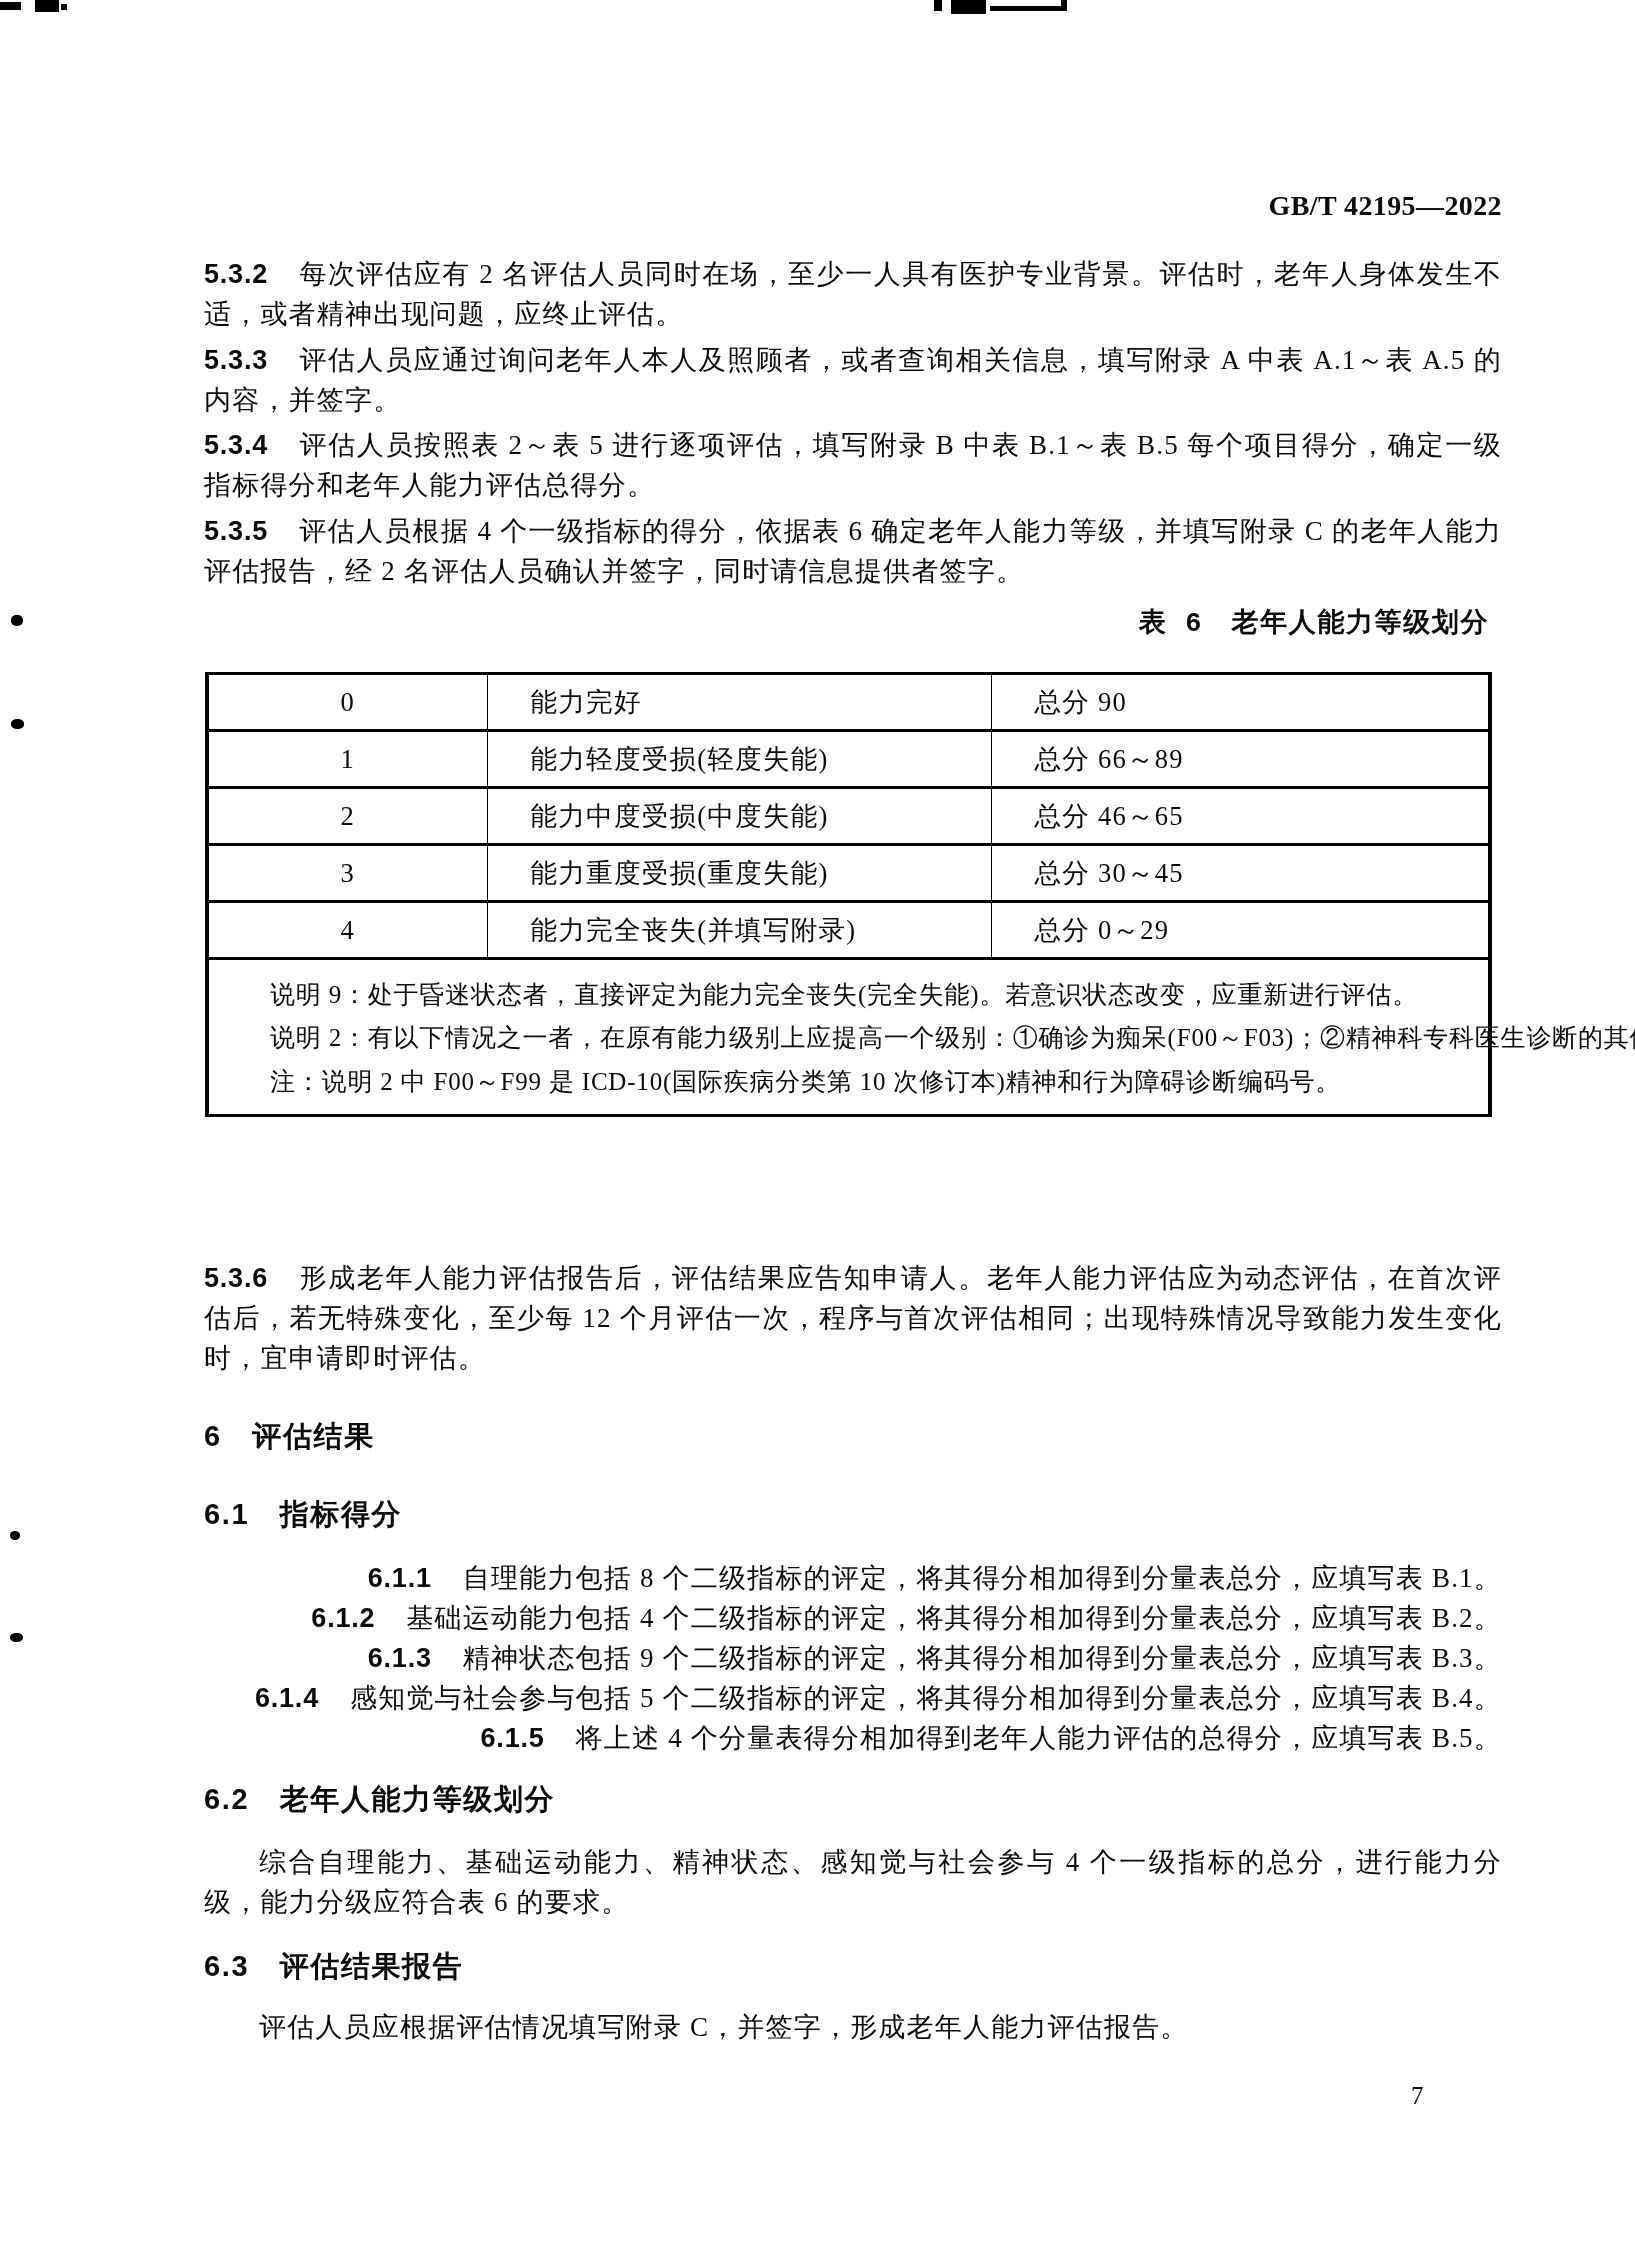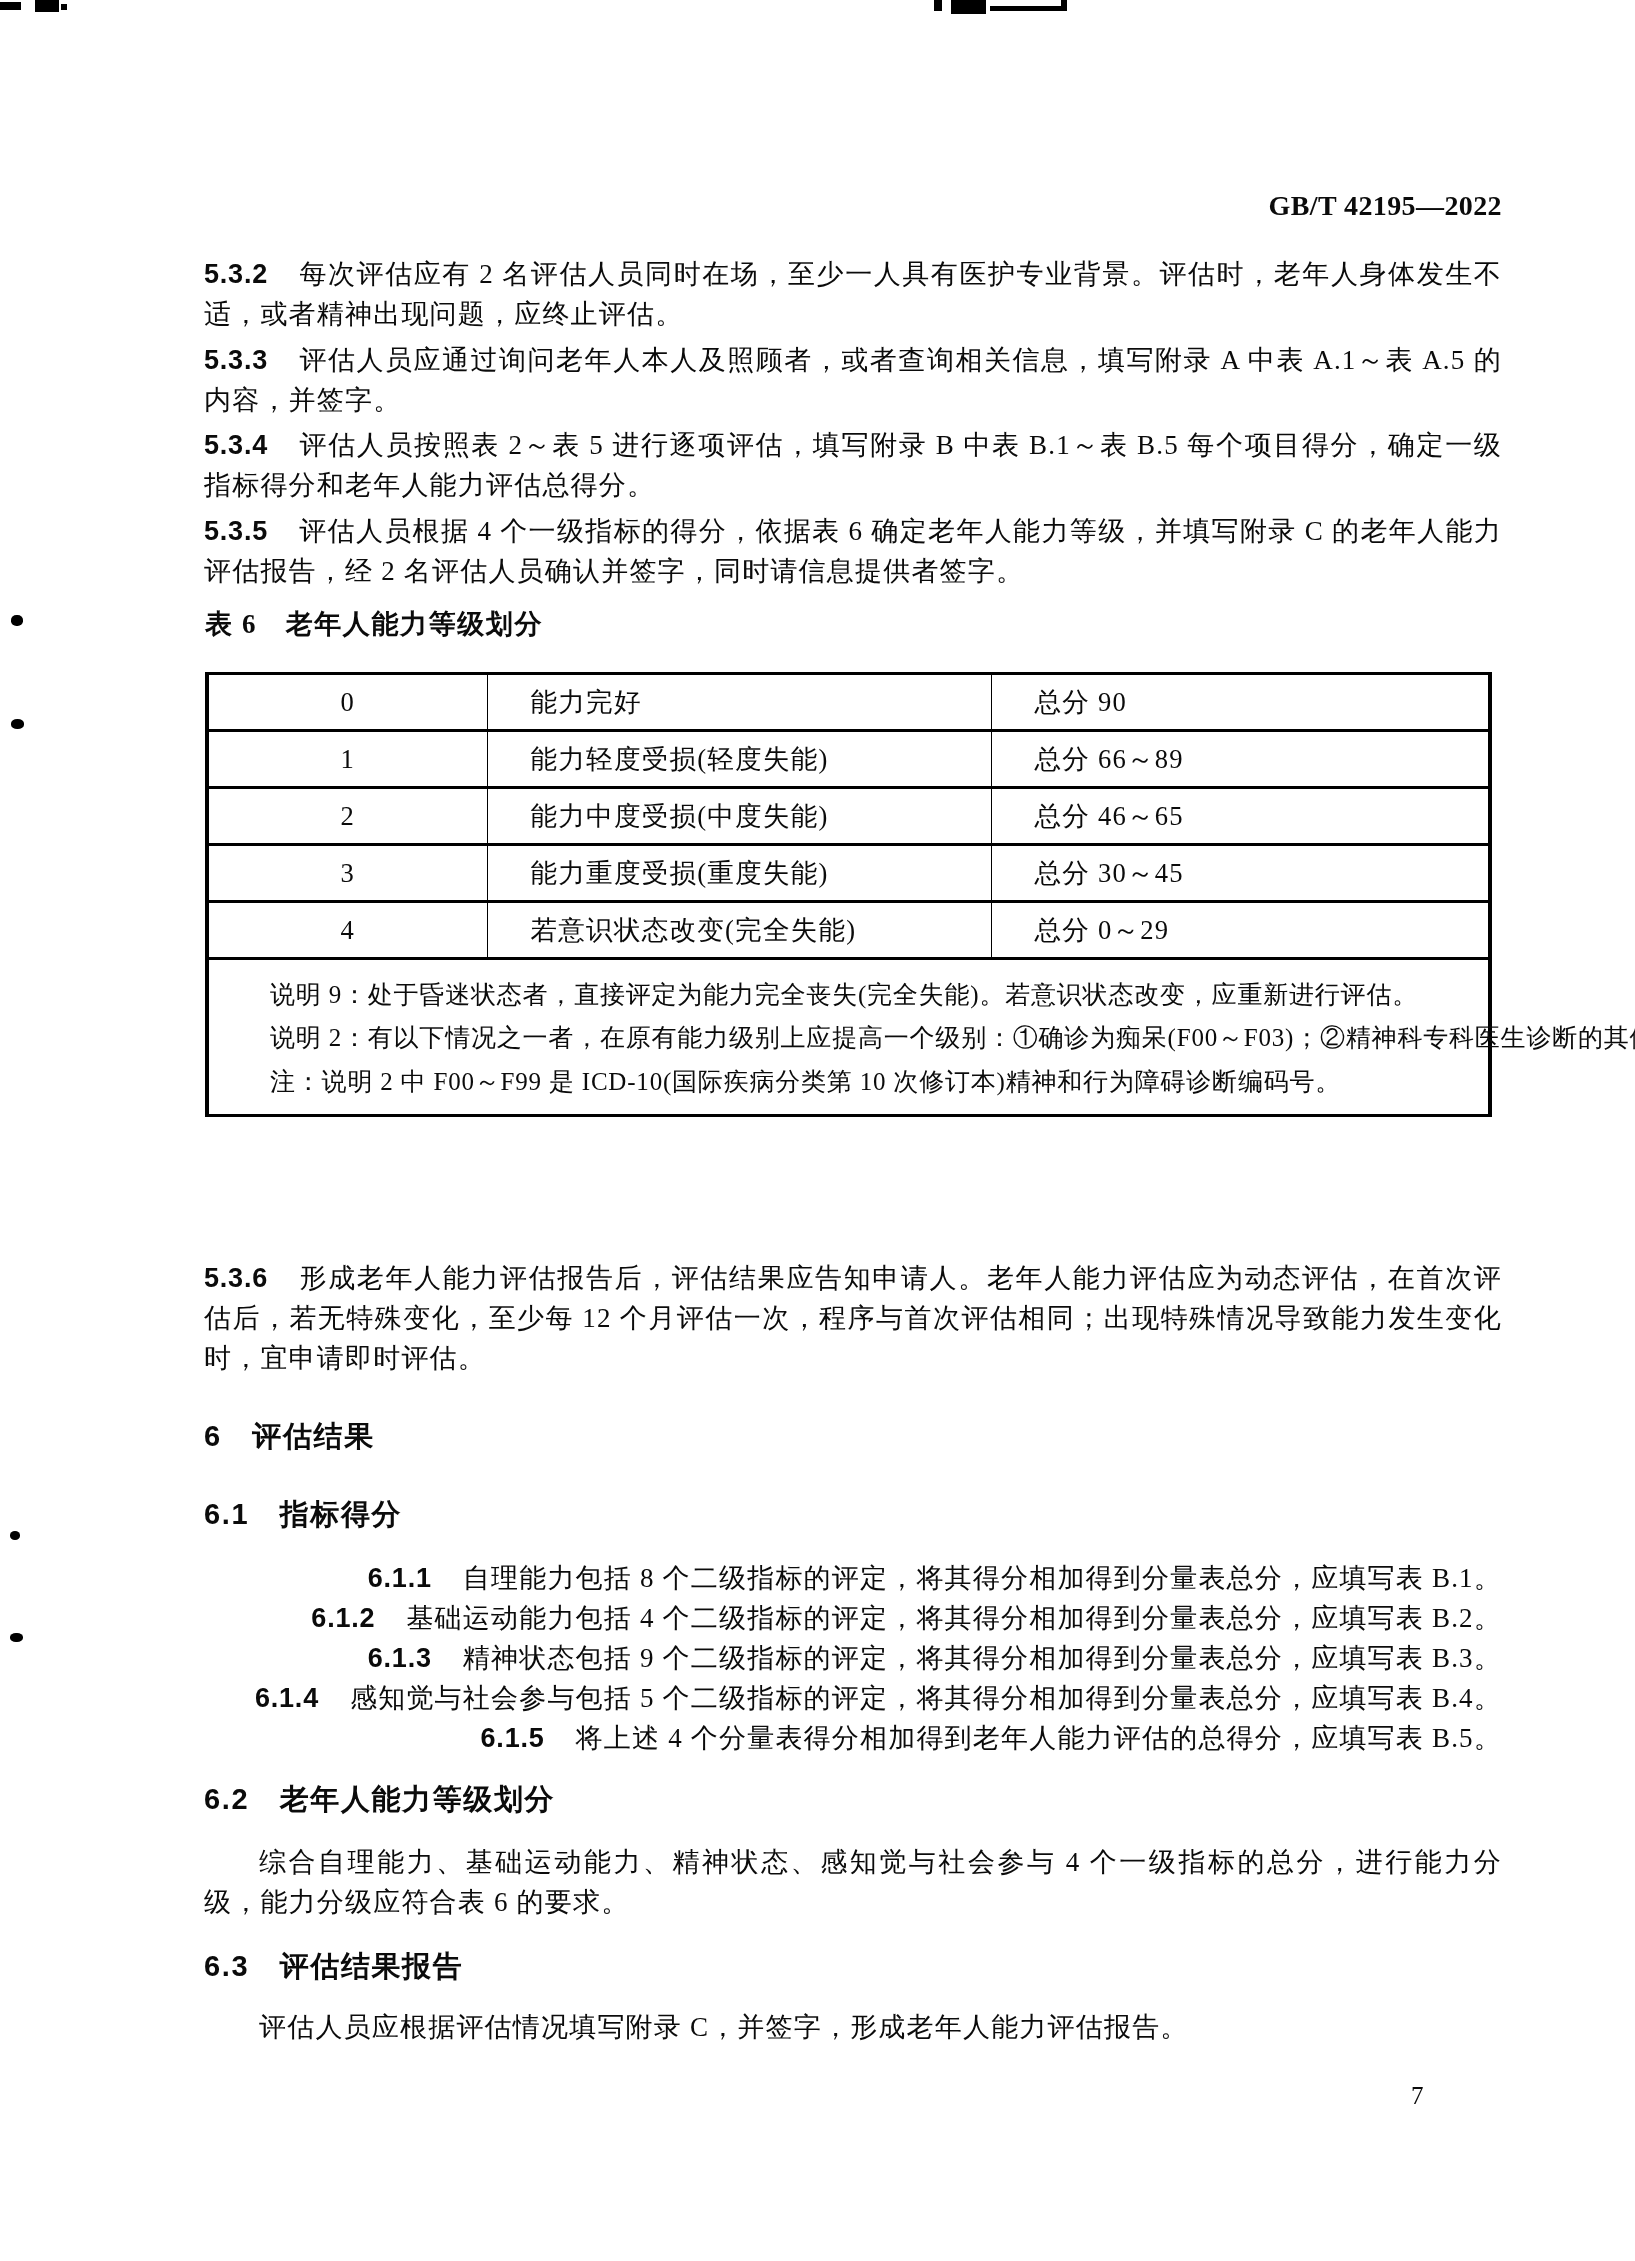--- a/index.html
+++ b/index.html
@@ -21,23 +21,23 @@
     margin:0 0 5.6px 0;font-size:27px;line-height:40px;
     letter-spacing:1.2px;text-align:justify;
   }
   .cnum{
     font-weight:bold;margin-right:31px;letter-spacing:0.8px;
     font-family:"Liberation Sans","DejaVu Sans",sans-serif;
   }
   
   .table-caption{
     position:absolute;top:606px;left:205px;width:1284px;
-    text-align:left;font-weight:bold;font-size:27px;line-height:37px;
+    text-align:right;font-weight:bold;font-size:27px;line-height:37px;
     letter-spacing:1.6px;
-    font-family:Liberation Serif, serif;
+    font-family:Liberation Mono, monospace;
   }
   table.t6{
     position:absolute;top:672px;left:205px;width:1284px;
     border-collapse:collapse;table-layout:fixed;
     font-size:26.6px;letter-spacing:1.2px;
   }
   table.t6 th{
     border:1.6px solid #000;border-top:4.8px solid #000;border-bottom:6.4px solid #000;
     height:52px;font-weight:normal;text-align:center;
     white-space:nowrap;letter-spacing:2.4px;
@@ -140,21 +140,21 @@
     <td class="c-name">能力中度受损(中度失能)</td>
     <td class="c-div">总分 46～65</td>
   </tr>
   <tr>
     <td class="c-level">3</td>
     <td class="c-name">能力重度受损(重度失能)</td>
     <td class="c-div">总分 30～45</td>
   </tr>
   <tr>
     <td class="c-level">4</td>
-    <td class="c-name">若意识状态改变(完全失能)</td>
+    <td class="c-name">能力完全丧失(并填写附录)</td>
     <td class="c-div">总分 0～29</td>
   </tr>
   <tr>
     <td class="notes-cell" colspan="3">
       <p class="note"><span class="nlabel">说明 9：</span><span>处于昏迷状态者，直接评定为能力完全丧失(完全失能)。若意识状态改变，应重新进行评估。</span></p>
       <p class="note"><span class="nlabel">说明 2：</span><span>有以下情况之一者，在原有能力级别上应提高一个级别：①确诊为痴呆(F00～F03)；②精神科专科医生诊断的其他精神和行为障碍疾病(F04～F99)；③近 30 天内发生过 2 次及以上照护风险事件(如跌倒、噎食、自杀、自伤、走失等)。</span></p>
       <p class="note"><span class="nlabel">注：</span><span>说明 2 中 F00～F99 是 ICD-10(国际疾病分类第 10 次修订本)精神和行为障碍诊断编码号。</span></p>
     </td>
   </tr>
 </tbody>

